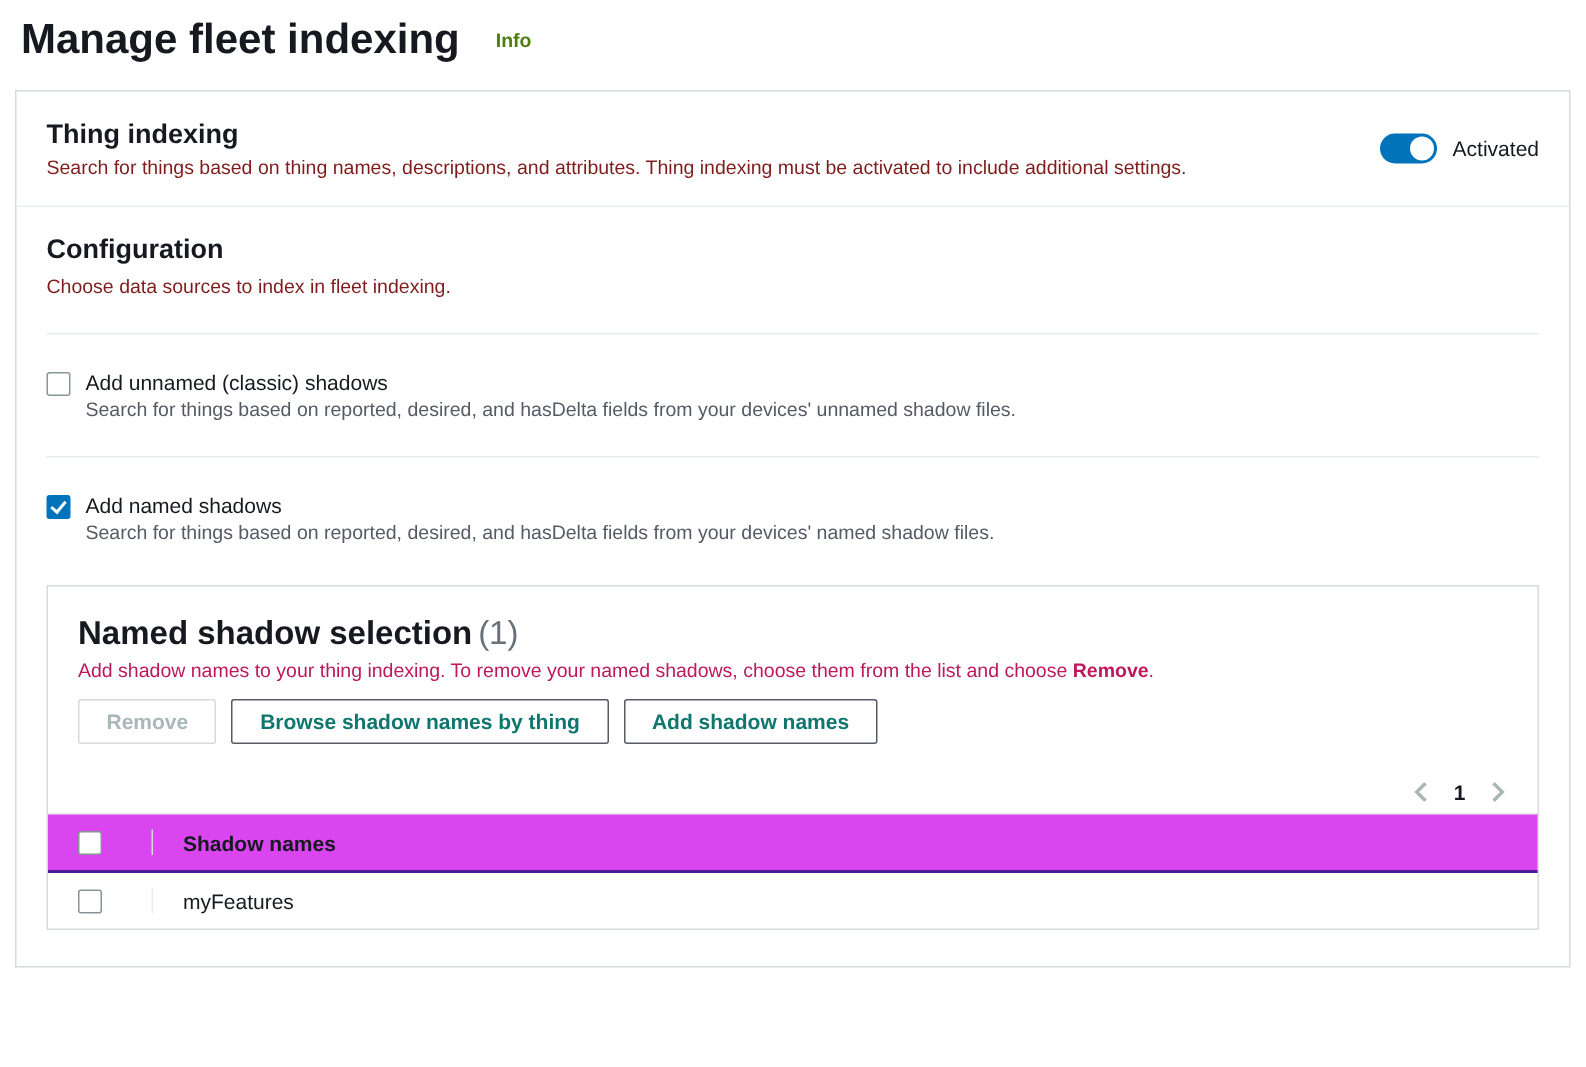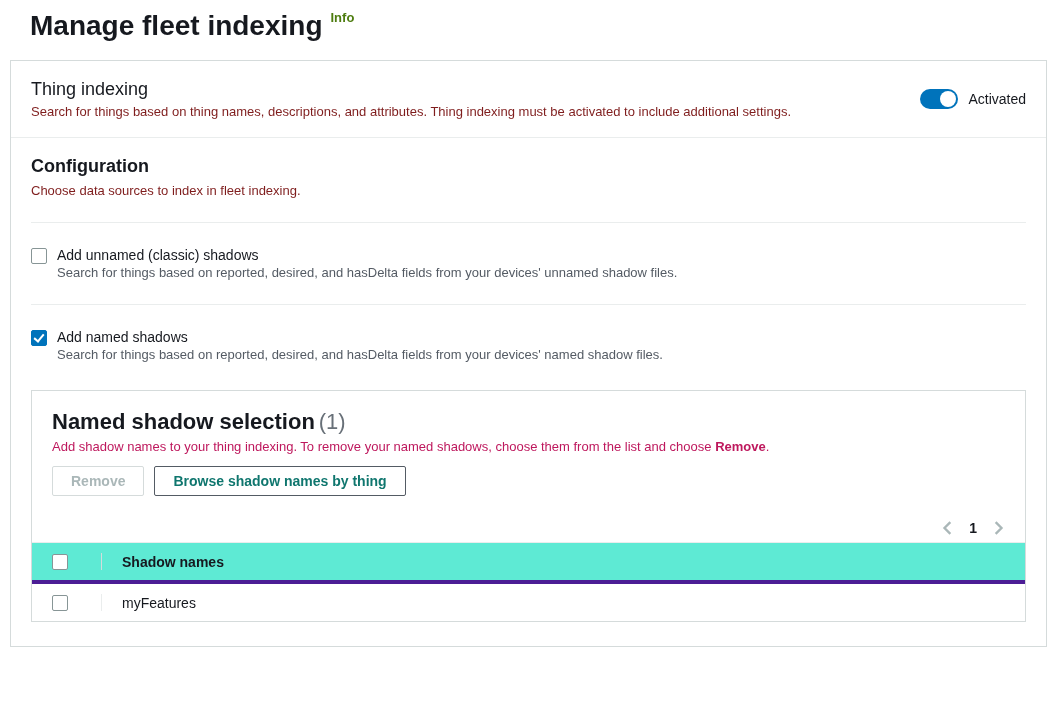--- a/index.html
+++ b/index.html
@@ -3,24 +3,24 @@
 <meta charset="utf-8">
 <style>
   * { box-sizing: border-box; margin: 0; padding: 0; }
   body {
     font-family: "Amazon Ember", "Helvetica Neue", Arial, sans-serif;
     background: #ffffff;
     color: #16191f;
     font-size: 14px;
   }
   .page-title-bar {
-    padding: 10px 30px 18px;
-    display: flex;
-    align-items: flex-start;
-    gap: 8px;
+    padding: 10px 14px 18px;
+    display: flex;
+    align-items: center;
+    gap: 24px;
   }
   .page-title {
     font-size: 28px;
     font-weight: 700;
   }
   .info-link {
     color: #4d7c0f;
     font-size: 13px;
     font-weight: 600;
     cursor: pointer;
@@ -34,21 +34,21 @@
     padding: 18px 20px;
     border-bottom: 1px solid #eaeded;
   }
   .section-header-row {
     display: flex;
     justify-content: space-between;
     align-items: center;
   }
   .section-title {
     font-size: 18px;
-    font-weight: 400;
+    font-weight: 700;
     margin-bottom: 4px;
   }
   .section-desc {
     color: #7f1d1d;
     font-size: 13px;
   }
   .toggle-wrap {
     display: flex;
     align-items: center;
     gap: 10px;
@@ -184,22 +184,22 @@
     font-weight: 700;
     font-size: 14px;
   }
   .table {
     width: 100%;
   }
   .table-head {
     display: flex;
     align-items: center;
     border-top: 1px solid #eaeded;
-    border-bottom: 4px solid #4c1d95;
-    background: #5eead4;
+    border-bottom: 2px solid #4c1d95;
+    background: #d946ef;
     padding: 10px 20px;
   }
   .table-row {
     display: flex;
     align-items: center;
     padding: 10px 20px;
   }
   .col-check {
     width: 50px;
     flex-shrink: 0;
@@ -270,20 +270,21 @@
     <div class="named-panel">
       <div class="named-header">
         <span class="named-title">Named shadow selection</span>
         <span class="named-title named-count">(1)</span>
         <div class="named-desc">
           <span>Add shadow names to your thing indexing. To remove your named shadows, choose them from the list and choose </span><b>Remove</b><span>.</span>
         </div>
         <div class="btn-row">
           <button class="btn disabled">Remove</button>
           <button class="btn">Browse shadow names by thing</button>
+          <button class="btn">Add shadow names</button>
         </div>
       </div>
 
       <div class="pager">
         <span class="pager-arrow">
           <svg viewBox="0 0 12 12" fill="none" stroke="currentColor" stroke-width="2">
               <polyline points="8,1 3,6 8,11"></polyline>
             </svg>
         </span>
         <span class="pager-page">1</span>

